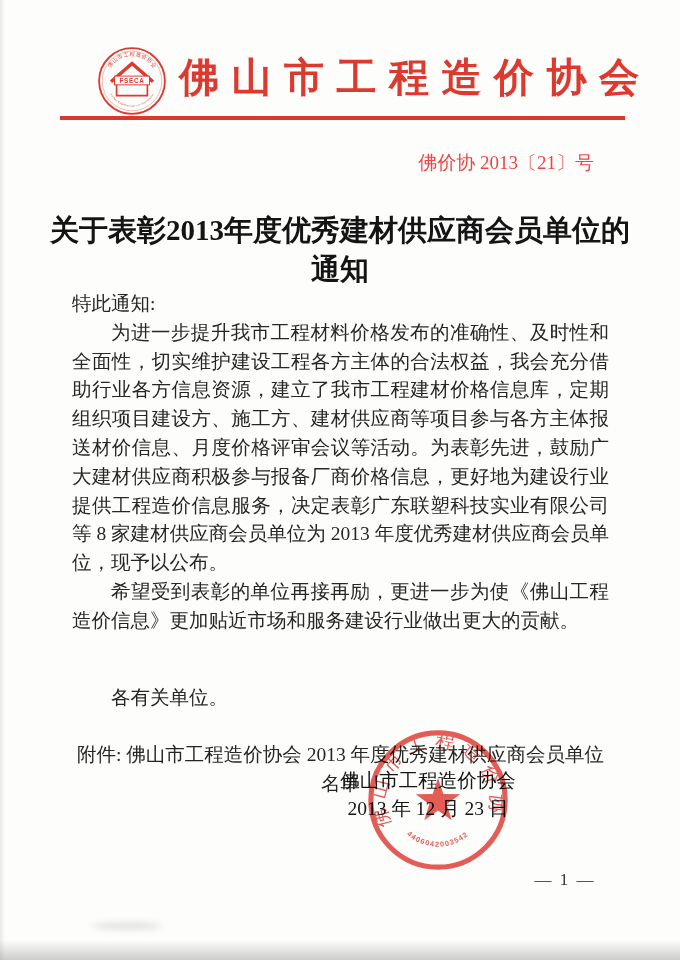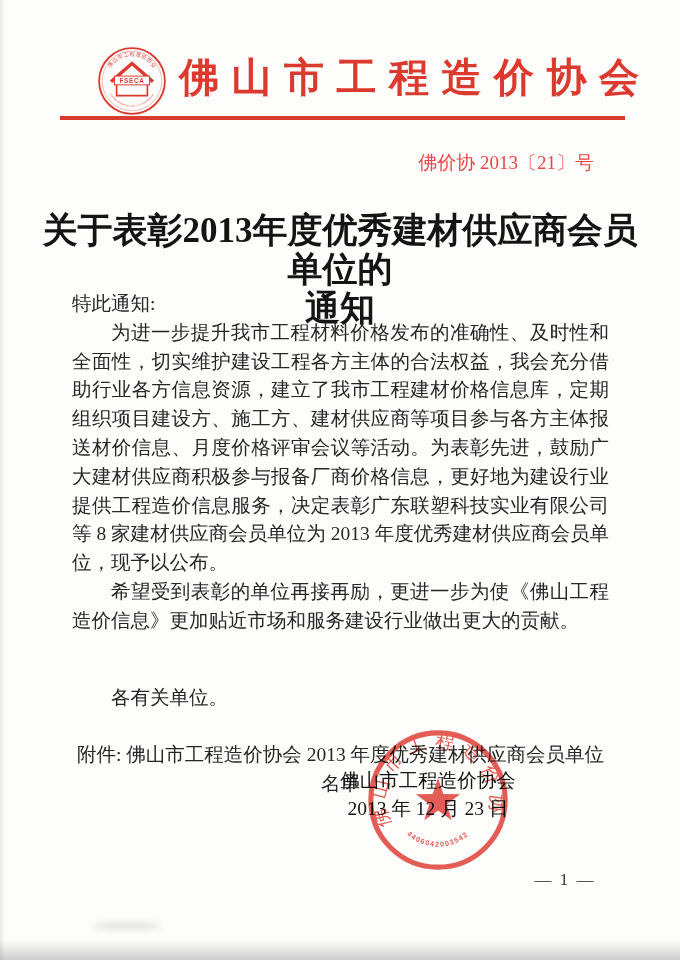--- a/index.html
+++ b/index.html
@@ -28,21 +28,21 @@
   .doc-number {
     position:absolute; left:0; top:150px; width:594px;
     text-align:right; font-size:19px; color:#ef4444;
     white-space:nowrap;
   }
 
   
   .doc-title {
     position:absolute; left:40px; right:40px; top:211px;
     margin:0; text-align:center;
-    font-size:35px; line-height:39px; font-weight:700; color:#141414;
+    font-size:29px; line-height:39px; font-weight:700; color:#141414;
   }
   .doc-title span { display:block; }
 
   
   .body-text {
     position:absolute; left:72px; top:290px; width:537px;
     font-size:19.5px; line-height:28.8px; text-align:justify;
   }
   .body-text p { margin:0; }
   .indent { text-indent:2em; }

